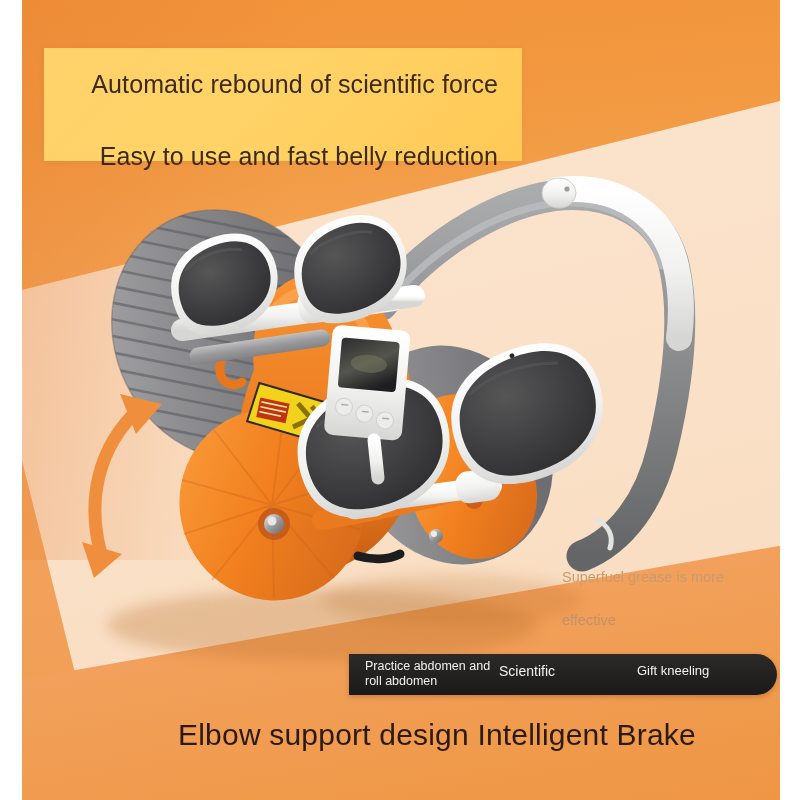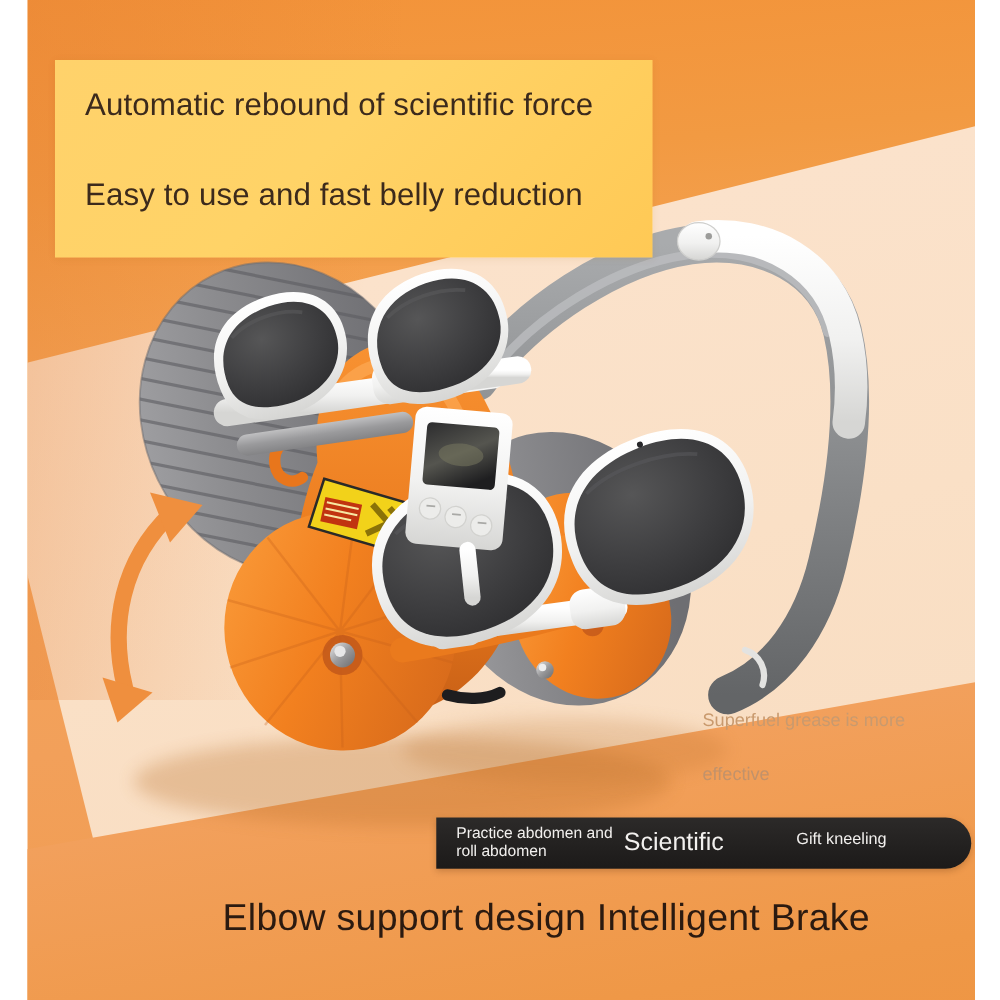--- a/index.html
+++ b/index.html
@@ -56,23 +56,24 @@
     width: 300px;
     height: 560px;
     background: linear-gradient(100deg, rgba(228,127,52,.38) 0%, rgba(228,127,52,0) 78%);
   }
   
   .yellow-panel {
     position: absolute;
     left: 22px;
     top: 48px;
     width: 478px;
-    height: 158px;
+    height: 113px;
     background: linear-gradient(135deg, #ffd26b 0%, #ffd367 45%, #ffc955 100%);
     box-shadow: 0 1px 6px rgba(150,90,20,.10);
+    text-align: right;
   }
   .yellow-panel .line {
     position: absolute;
     left: 24px;
     color: #3c2a1c;
     font-size: 25px;
     line-height: 29px;
     letter-spacing: .1px;
     width: 430px;
   }
@@ -140,21 +141,21 @@
   .pill-bar .cell {
     position: absolute;
     color: #f2f0ee;
   }
   .cell-a {
     left: 16px; top: 5px;
     font-size: 12.5px;
     line-height: 15px;
     width: 130px;
   }
-  .cell-b { left: 150px; top: 9px; font-size: 20px; }
+  .cell-b { left: 150px; top: 9px; font-size: 14px; }
   .cell-c { left: 288px; top: 9px; font-size: 13px; }
 
   
   .bottom-headline {
     position: absolute;
     left: 0;
     top: 718px;
     width: 758px;
     text-align: center;
     font-size: 30px;

